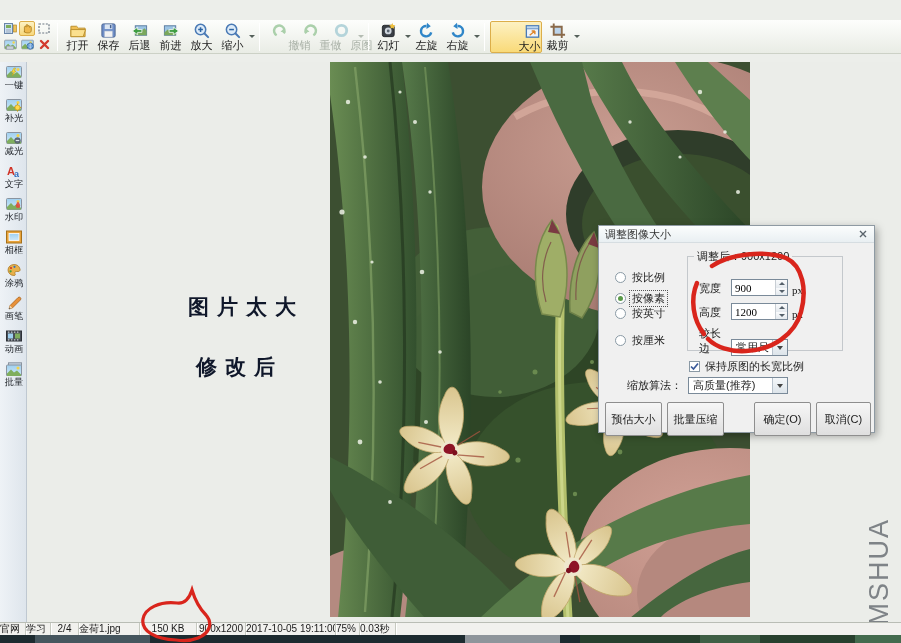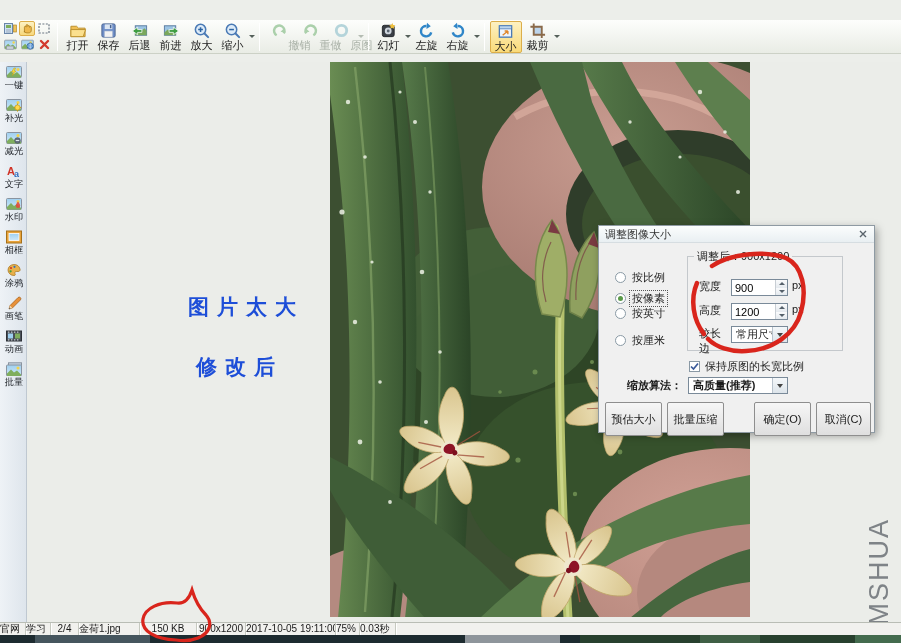--- a/index.html
+++ b/index.html
@@ -26,39 +26,39 @@
   #minigrid { display:grid; grid-template-columns:17px 17px 17px; grid-template-rows:16px 16px;
     margin-left:2px; }
   .mini { width:16px; height:15px; display:flex; align-items:center; justify-content:center;
     border-radius:2px; }
   .mini.active { background:linear-gradient(#fdf2c4,#f7d87c); border:1px solid #dcae4a; }
   .tsep { width:1px; height:28px; background:#c9cec3; border-right:1px solid #fff; margin:0 4px; }
   .tbtn { width:30px; height:32px; display:flex; flex-direction:column; align-items:center;
     justify-content:flex-start; padding-top:1px; border-radius:2px; margin:0 0.5px; }
   .tbtn .tlabel { font-size:11px; line-height:12px; color:#1c1c1c; white-space:nowrap; }
   .tbtn.disabled .tlabel { color:#a8b0a6;margin-left:40px; }
-  .tbtn.active { background:linear-gradient(#fdf1c2,#f9da79); border:1px solid #dcae4a; width:32px; }
+  .tbtn.active { background:linear-gradient(#fdf1c2,#f9da79); border:1px solid #dcae4a; width:52px;align-items:flex-end; }
   .dd { width:7px; height:32px; display:flex; align-items:center; justify-content:center; }
   .dd i { width:0; height:0; border-left:3px solid transparent; border-right:3px solid transparent;
     border-top:3px solid #55605a; }
   .dd.disabled i { border-top-color:#b4bcb2; }
 
   
   #sidebar { position:absolute; left:0; top:62px; width:27px; height:560px;
     background:linear-gradient(90deg,#eef2f6,#dee5ec); border-right:1px solid #bfc8d1; }
   .side-item { width:27px; height:33px; display:flex; flex-direction:column; align-items:center;
     padding-top:3px; }
   .side-item .slabel { font-size:10px; line-height:12px; color:#20242a; transform:scale(.92);
     white-space:nowrap; }
 
   
   #canvas { position:absolute; left:27px; top:62px; width:874px; height:560px; background:#ebedе9;
     background:#ebede9; overflow:hidden; }
   #photo { position:absolute; left:303px; top:0; width:420px; height:555px; }
-  .red-note { position:absolute; color:#1d4ed8; font-family:"Liberation Serif","DejaVu Serif",serif;
+  .red-note { position:absolute; color:#0f172a; font-family:"Liberation Serif","DejaVu Serif",serif;
     font-weight:bold; font-size:21px; letter-spacing:8px; white-space:nowrap; }
   #note1 { left:161px; top:231px; }
   #note2 { left:169px; top:291px; }
   #watermark { position:absolute; right:6px; bottom:-4px; writing-mode:vertical-rl;
     transform:rotate(180deg); font-size:27px; color:#7e8387; letter-spacing:2px; }
 
   
   #dialog { position:absolute; left:598px; top:225px; width:277px; height:208px;
     background:#f0f0f0; border:1px solid #8e9aa3; box-shadow:2px 3px 8px rgba(0,0,0,.35);
     font-size:11px; color:#1a1a1a; z-index:30; }
@@ -71,21 +71,21 @@
   .radio { width:11px; height:11px; border-radius:50%; border:1px solid #8a9aa5; background:#fff;
     margin-right:4px; position:relative; }
   .radio.sel::after { content:""; position:absolute; left:2px; top:2px; width:5px; height:5px;
     border-radius:50%; background:#5a9a48; }
   .radio-label { padding:0 2px; }
   .radio-label.focus { outline:1px dotted #555; }
   #groupbox { position:absolute; left:88px; top:30px; width:156px; height:95px;
     border:1px solid #c4c8cc; }
   #groupbox-title { position:absolute; left:6px; top:-8px; background:#f0f0f0; padding:0 3px;
     white-space:nowrap; }
-  .field-row { position:absolute; display:flex; align-items:flex-start; }
+  .field-row { position:absolute; display:flex; align-items:flex-end;font-family:Liberation Serif, serif; }
   .field-label { width:32px; }
   .spininput { width:57px; height:17px; border:1px solid #7a8a99; background:#fff; position:relative;
     display:flex; align-items:center; }
   .spininput input { width:42px; height:15px; border:0; outline:0; font-size:11px; padding-left:3px;
     font-family:inherit; background:transparent; }
   .spin { position:absolute; right:0; top:0; width:12px; height:15px; display:flex;
     flex-direction:column; border-left:1px solid #c8ced4; }
   .spin span { flex:1; display:flex; align-items:center; justify-content:center;
     background:linear-gradient(#fafbfc,#e4e9ee); }
   .spin i { width:0; height:0; border-left:3px solid transparent; border-right:3px solid transparent; }
@@ -96,21 +96,21 @@
     position:relative; }
   .combo .ctext { padding-left:4px; white-space:nowrap; overflow:hidden; }
   .combo .carrow { position:absolute; right:0; top:0; bottom:0; width:15px;
     background:linear-gradient(#f4f7f9,#dde4ea); border-left:1px solid #b8c2cc;
     display:flex; align-items:center; justify-content:center; }
   .combo .carrow i { width:0; height:0; border-left:3.5px solid transparent;
     border-right:3.5px solid transparent; border-top:4px solid #444; }
   #checkbox-row { position:absolute; left:90px; top:133px; display:flex; align-items:center; }
   #checkbox { width:11px; height:11px; border:1px solid #8a99a5; background:#fff; margin-right:5px;
     display:flex; align-items:center; justify-content:center; }
-  #algo-row { position:absolute; left:28px; top:151px; display:flex; align-items:center;font-weight:bold; }
+  #algo-row { position:absolute; left:28px; top:151px; display:flex; align-items:center; }
   .dlg-btn { position:absolute; top:176px; height:34px; background:linear-gradient(#f6f6f6,#dfdfdf);
     border:1px solid #8e8e8e; border-radius:2px; font-size:11px; display:flex; align-items:center;
     justify-content:center; color:#1a1a1a; }
 
   
   #statusbar { position:absolute; left:0; top:622px; width:901px; height:13px; background:#f1f1ee;
     border-top:1px solid #b9bdb5; display:flex; font-size:10px; color:#1a1a1a; }
   .scell { height:12px; line-height:12px; border-right:1px solid #c6c9c0;
     box-shadow:1px 0 0 #ffffff; white-space:nowrap; overflow:hidden; }
 

